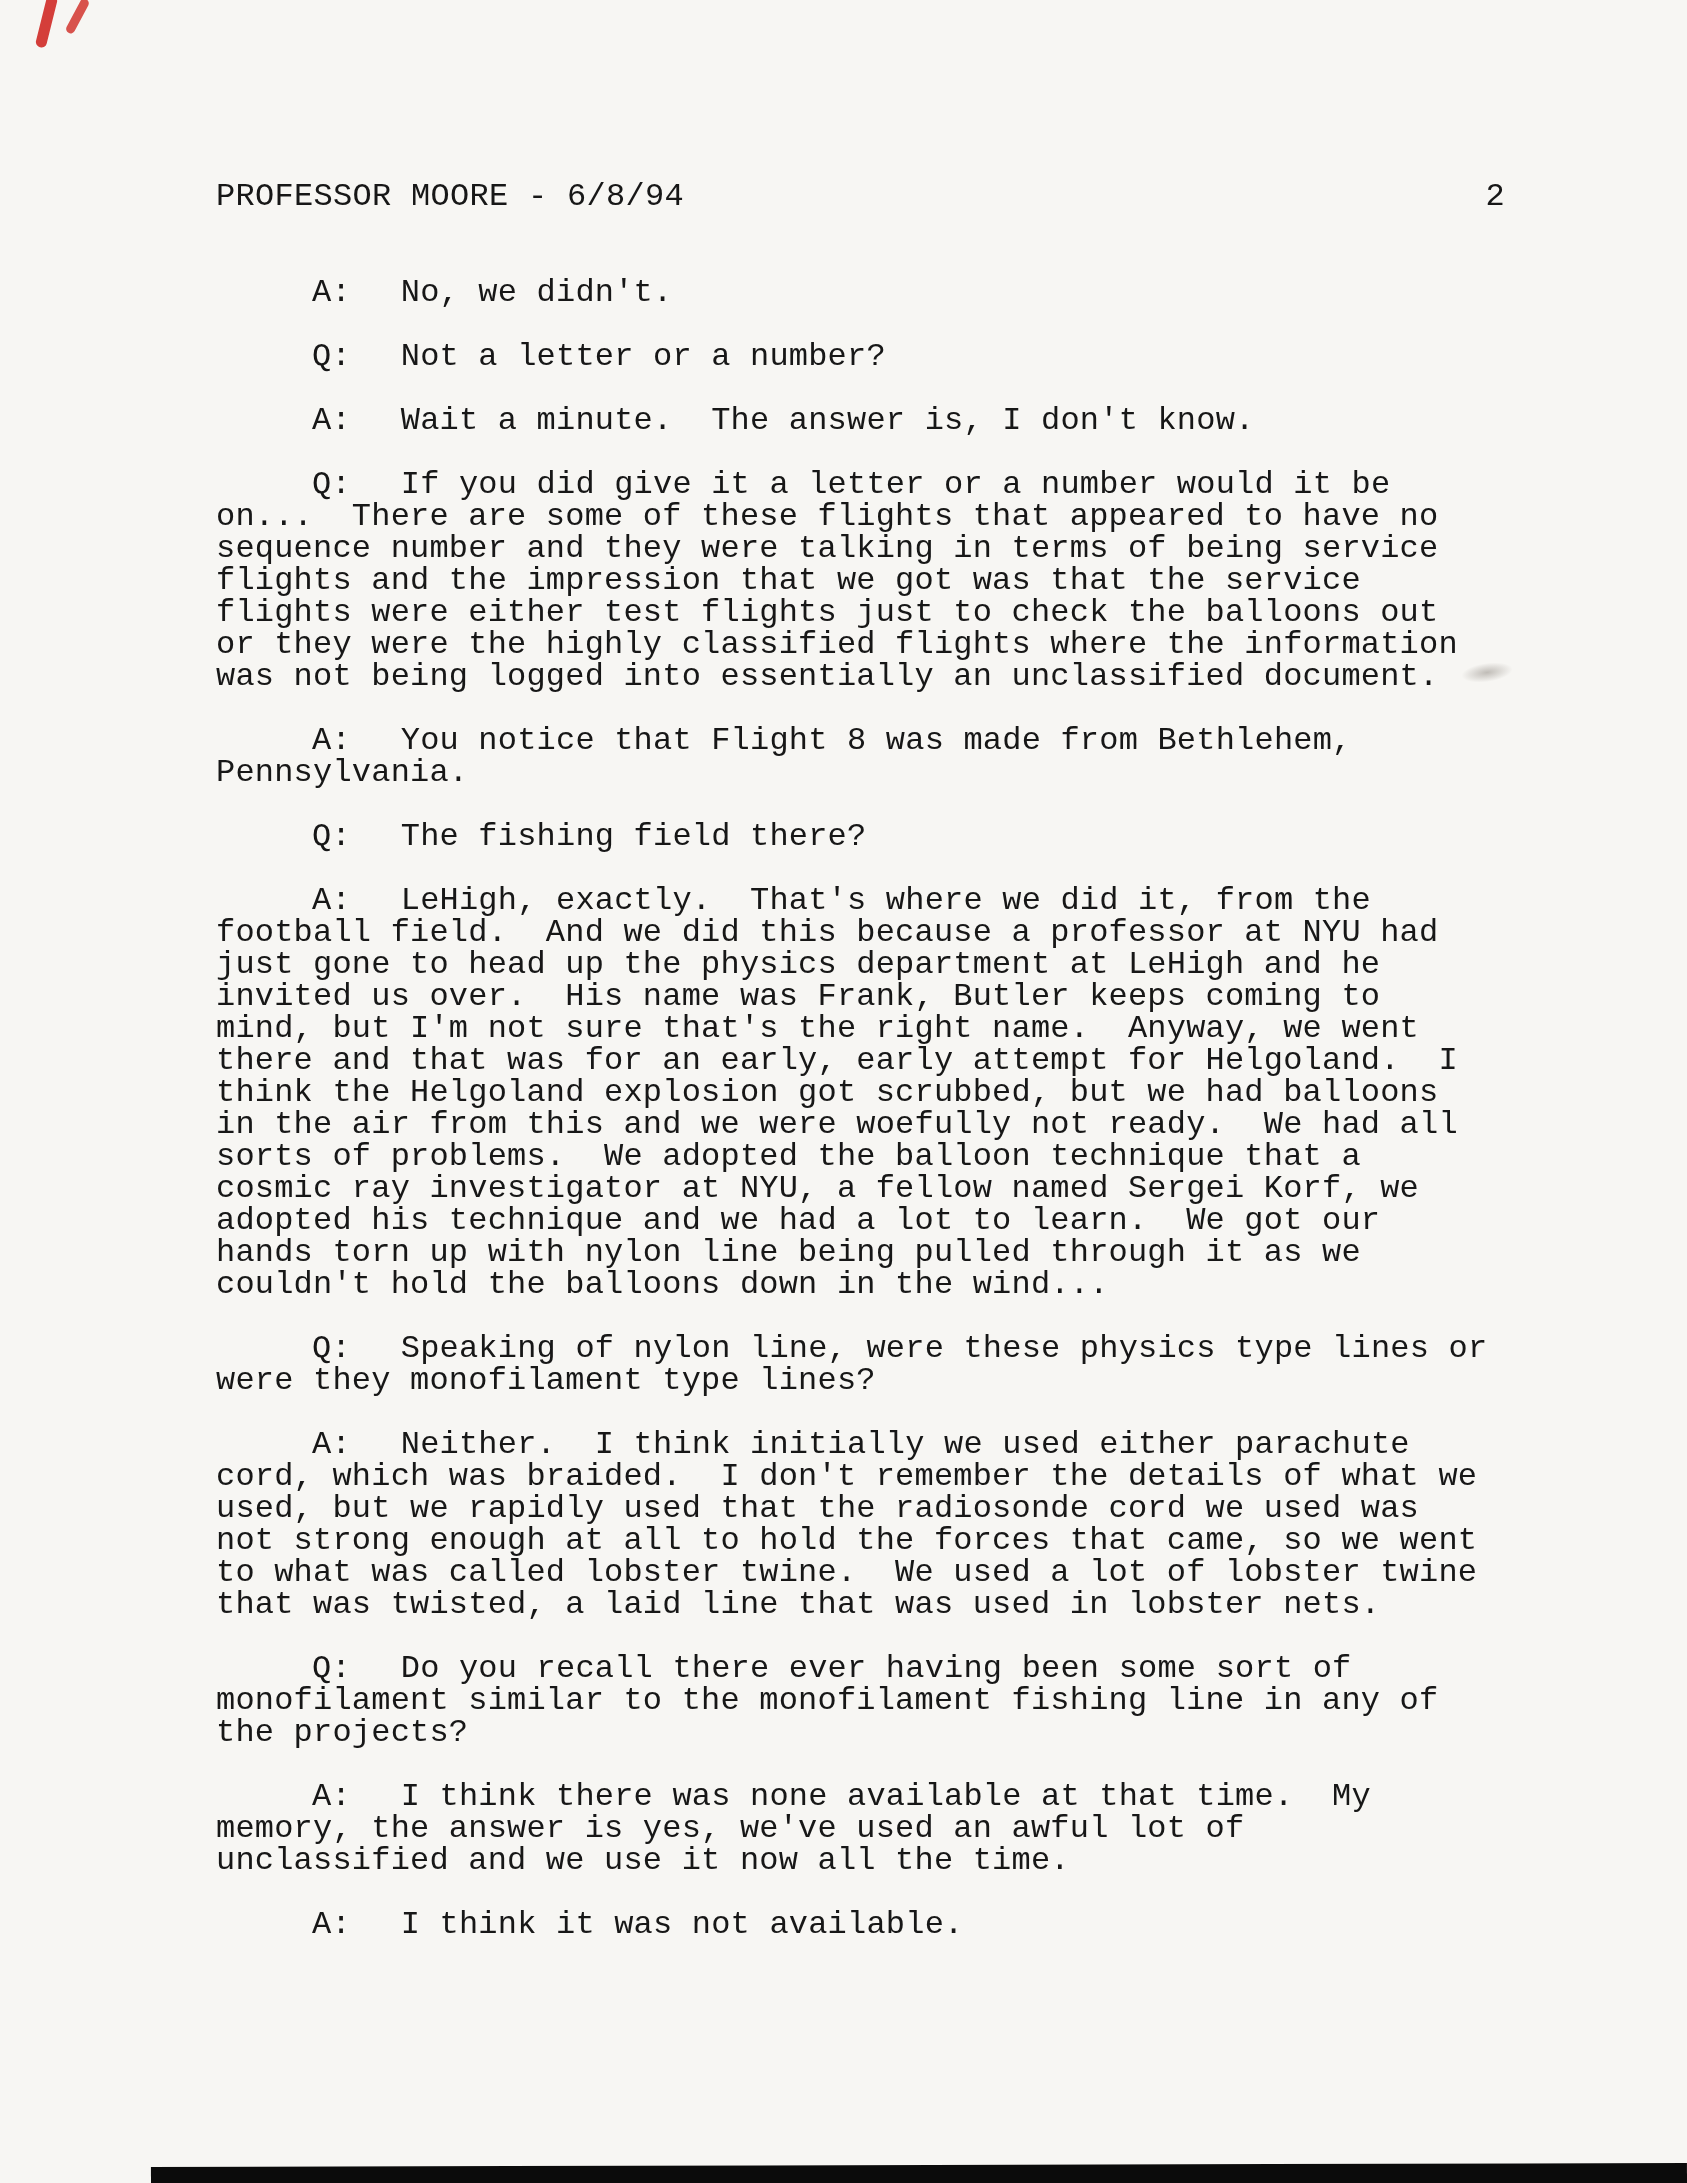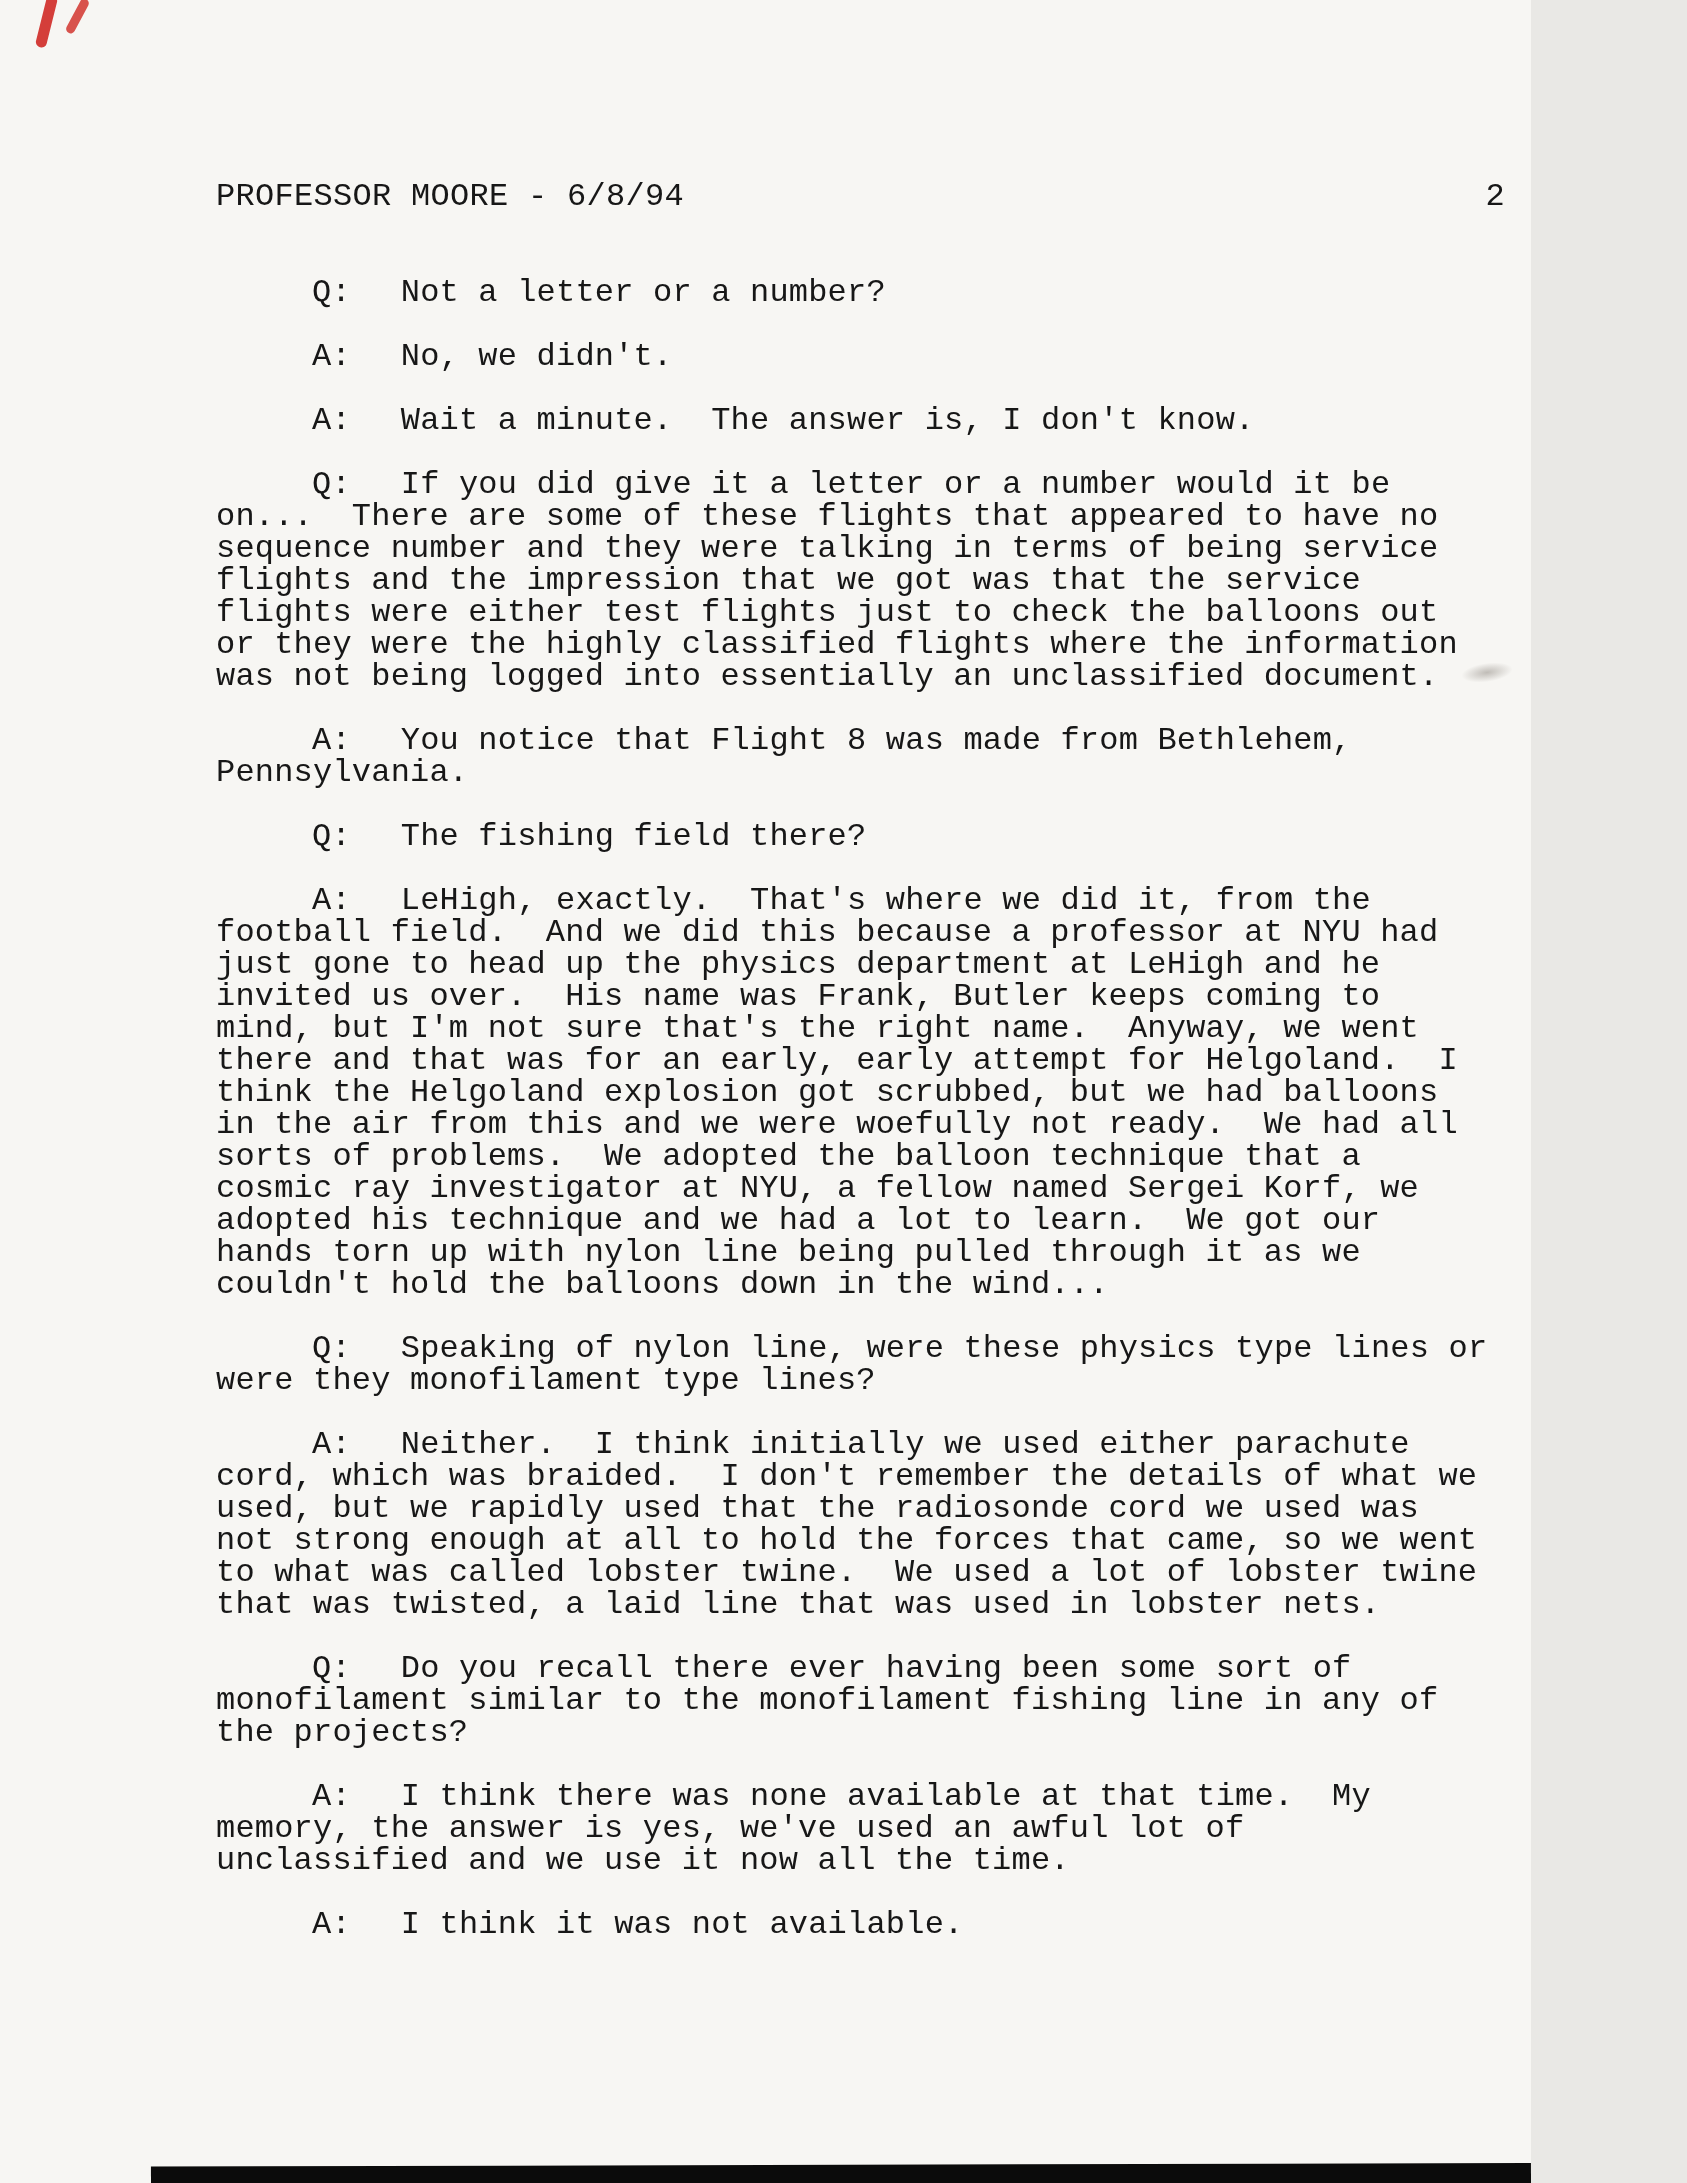--- a/index.html
+++ b/index.html
@@ -2,21 +2,21 @@
 <html style="font-size:10.6px"><head>
 <meta charset="utf-8">
 <style>
   html, body {
     margin: 0;
     padding: 0;
     background: #e9e8e5;
   }
   .page {
     position: relative;
-    width: 1531px;
+    width: 1687px;
     height: 2183px;
     background: #f7f6f3;
     overflow: hidden;
     font-family: "Liberation Mono", "DejaVu Sans Mono", monospace;
     color: #171717;
   }
   .header {
     position: absolute;
     left: 216px;
     top: 180px;
@@ -86,23 +86,23 @@
 
   <div class="red-mark m1"></div>
   <div class="red-mark m2"></div>
 
   <header class="header">
     <span>PROFESSOR MOORE - 6/8/94</span>
     <span>2</span>
   </header>
 
   <main class="transcript" id="transcript">
+  <p class="para"><span class="speaker">A:</span><span class="ptext">No, we didn't.</span></p>
+
   <p class="para"><span class="speaker">Q:</span><span class="ptext">Not a letter or a number?</span></p>
-
-  <p class="para"><span class="speaker">A:</span><span class="ptext">No, we didn't.</span></p>
 
   <p class="para"><span class="speaker">A:</span><span class="ptext">Wait a minute.  The answer is, I don't know.</span></p>
 
   <p class="para"><span class="speaker">Q:</span><span class="ptext">If you did give it a letter or a number would it be on...  There are some of these flights that appeared to have no sequence number and they were talking in terms of being service flights and the impression that we got was that the service flights were either test flights just to check the balloons out or they were the highly classified flights where the information was not being logged into essentially an unclassified document.</span></p>
 
   <p class="para"><span class="speaker">A:</span><span class="ptext">You notice that Flight 8 was made from Bethlehem, Pennsylvania.</span></p>
 
   <p class="para"><span class="speaker">Q:</span><span class="ptext">The fishing field there?</span></p>
 
   <p class="para"><span class="speaker">A:</span><span class="ptext">LeHigh, exactly.  That's where we did it, from the football field.  And we did this because a professor at NYU had just gone to head up the physics department at LeHigh and he invited us over.  His name was Frank, Butler keeps coming to mind, but I'm not sure that's the right name.  Anyway, we went there and that was for an early, early attempt for Helgoland.  I think the Helgoland explosion got scrubbed, but we had balloons in the air from this and we were woefully not ready.  We had all sorts of problems.  We adopted the balloon technique that a cosmic ray investigator at NYU, a fellow named Sergei Korf, we adopted his technique and we had a lot to learn.  We got our hands torn up with nylon line being pulled through it as we couldn't hold the balloons down in the wind...</span></p>

